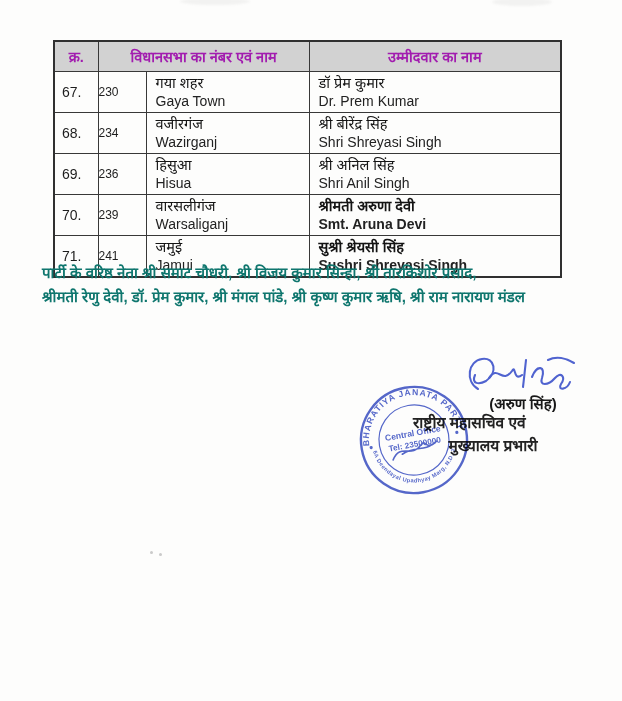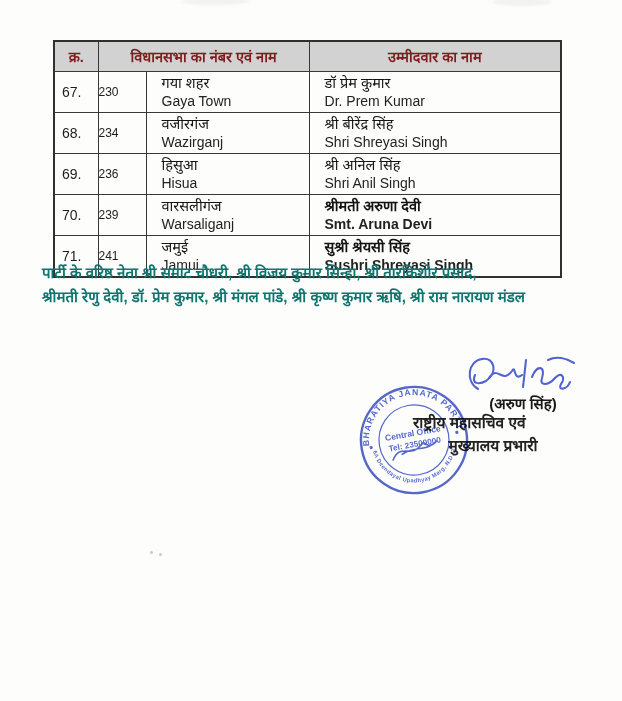--- a/index.html
+++ b/index.html
@@ -13,30 +13,30 @@
   .smudge { position:absolute; background:rgba(60,60,60,0.06); border-radius:50%; filter:blur(1px); }
   .speck  { position:absolute; background:rgba(110,110,110,0.35); border-radius:50%; }
 
   
   .tbl-wrap { position:absolute; left:53px; top:40px; }
   table { border-collapse:collapse; table-layout:fixed; width:507px; }
   th, td { border:1.6px solid #383838; vertical-align:middle; }
   table { border:2px solid #303030; }
   thead th {
     background:#d2d2d2; height:30px; font-size:14.5px; font-weight:bold;
-    text-align:center; color:#7f1d1d;
+    text-align:center; color:#a21caf;
   }
   .col-serial { width:44px; }
   .col-num    { width:48px; }
   .col-const  { width:163px; }
   .col-cand   { width:252px; }
   tbody td { height:37px; }
   td.serial { font-size:14px; padding-left:7px; text-align:left; }
   td.num    { font-size:12px; text-align:left; }
-  td.const, td.cand { padding:2px 4px 2px 15px; }
+  td.const, td.cand { padding:2px 4px 2px 9px; }
   .hi { font-size:14.5px; line-height:18px; color:#141414; }
   .en { font-size:14px;  line-height:18px; color:#222; }
   td.bd .hi, td.bd .en { font-weight:bold; }
 
   
   .para {
     position:absolute; left:42px; top:261px; width:552px;
     font-size:15px; font-weight:bold; color:#0f766e; line-height:23.5px;
   }
 

